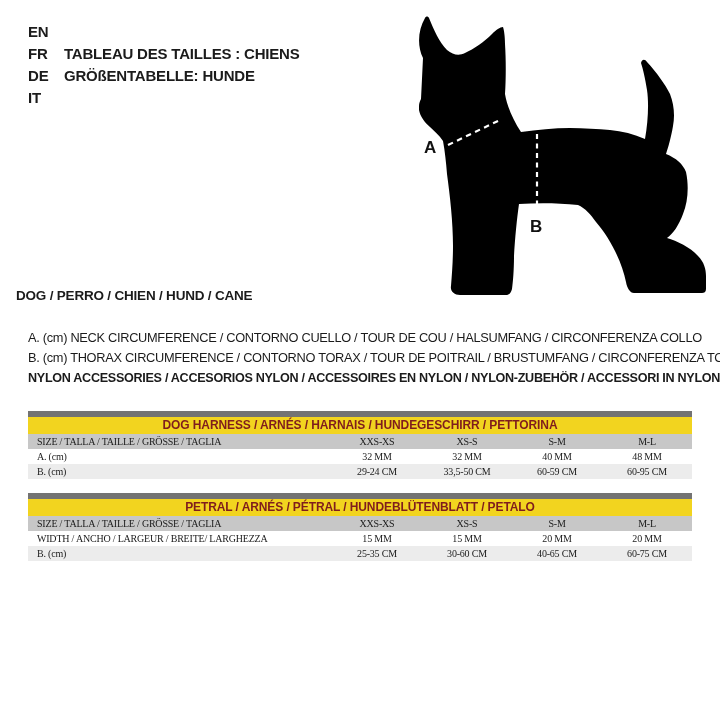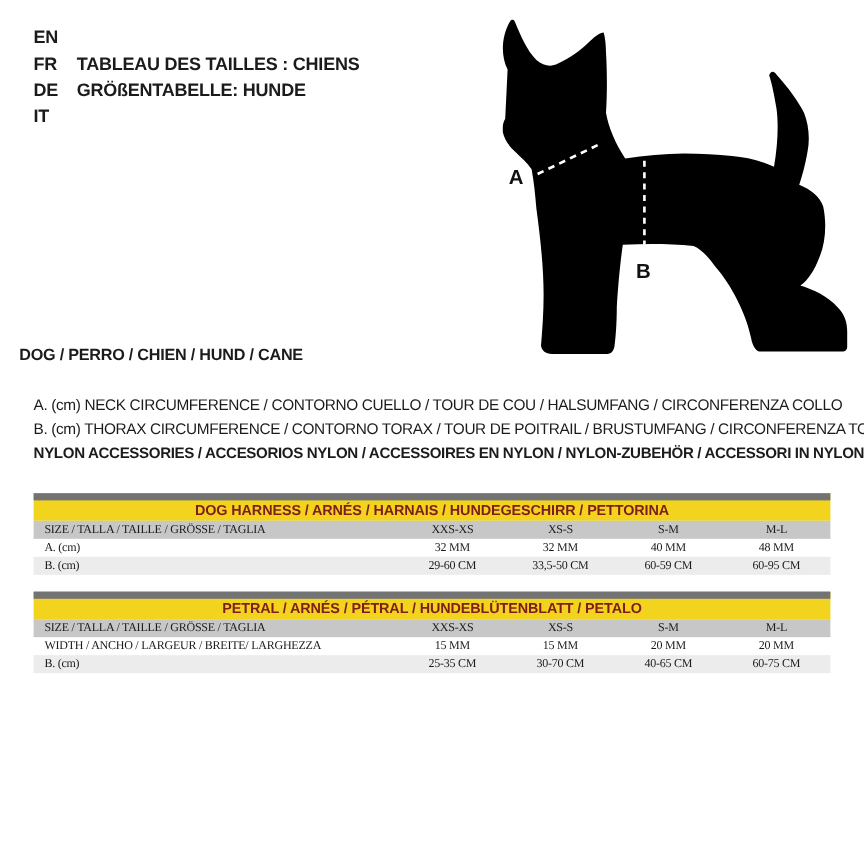--- a/index.html
+++ b/index.html
@@ -138,21 +138,21 @@
     </div>
     <div class="t-row">
       <div class="cell lab">A. (cm)</div>
       <div class="cell val">32 MM</div>
       <div class="cell val">32 MM</div>
       <div class="cell val">40 MM</div>
       <div class="cell val">48 MM</div>
     </div>
     <div class="t-row t-alt">
       <div class="cell lab">B. (cm)</div>
-      <div class="cell val">29-60 CM</div>
+      <div class="cell val">29-24 CM</div>
       <div class="cell val">33,5-50 CM</div>
       <div class="cell val">60-59 CM</div>
       <div class="cell val">60-95 CM</div>
     </div>
   </div>
 
   <div class="sizetable t2">
     <div class="t-title">PETRAL / ARNÉS / PÉTRAL / HUNDEBLÜTENBLATT / PETALO</div>
     <div class="t-row t-head">
       <div class="cell lab">SIZE / TALLA / TAILLE / GRÖSSE / TAGLIA</div>
@@ -164,19 +164,19 @@
     <div class="t-row">
       <div class="cell lab">WIDTH / ANCHO / LARGEUR / BREITE/ LARGHEZZA</div>
       <div class="cell val">15 MM</div>
       <div class="cell val">15 MM</div>
       <div class="cell val">20 MM</div>
       <div class="cell val">20 MM</div>
     </div>
     <div class="t-row t-alt">
       <div class="cell lab">B. (cm)</div>
       <div class="cell val">25-35 CM</div>
-      <div class="cell val">30-70 CM</div>
+      <div class="cell val">30-60 CM</div>
       <div class="cell val">40-65 CM</div>
       <div class="cell val">60-75 CM</div>
     </div>
   </div>
 
 </div>
 
 </body></html>

